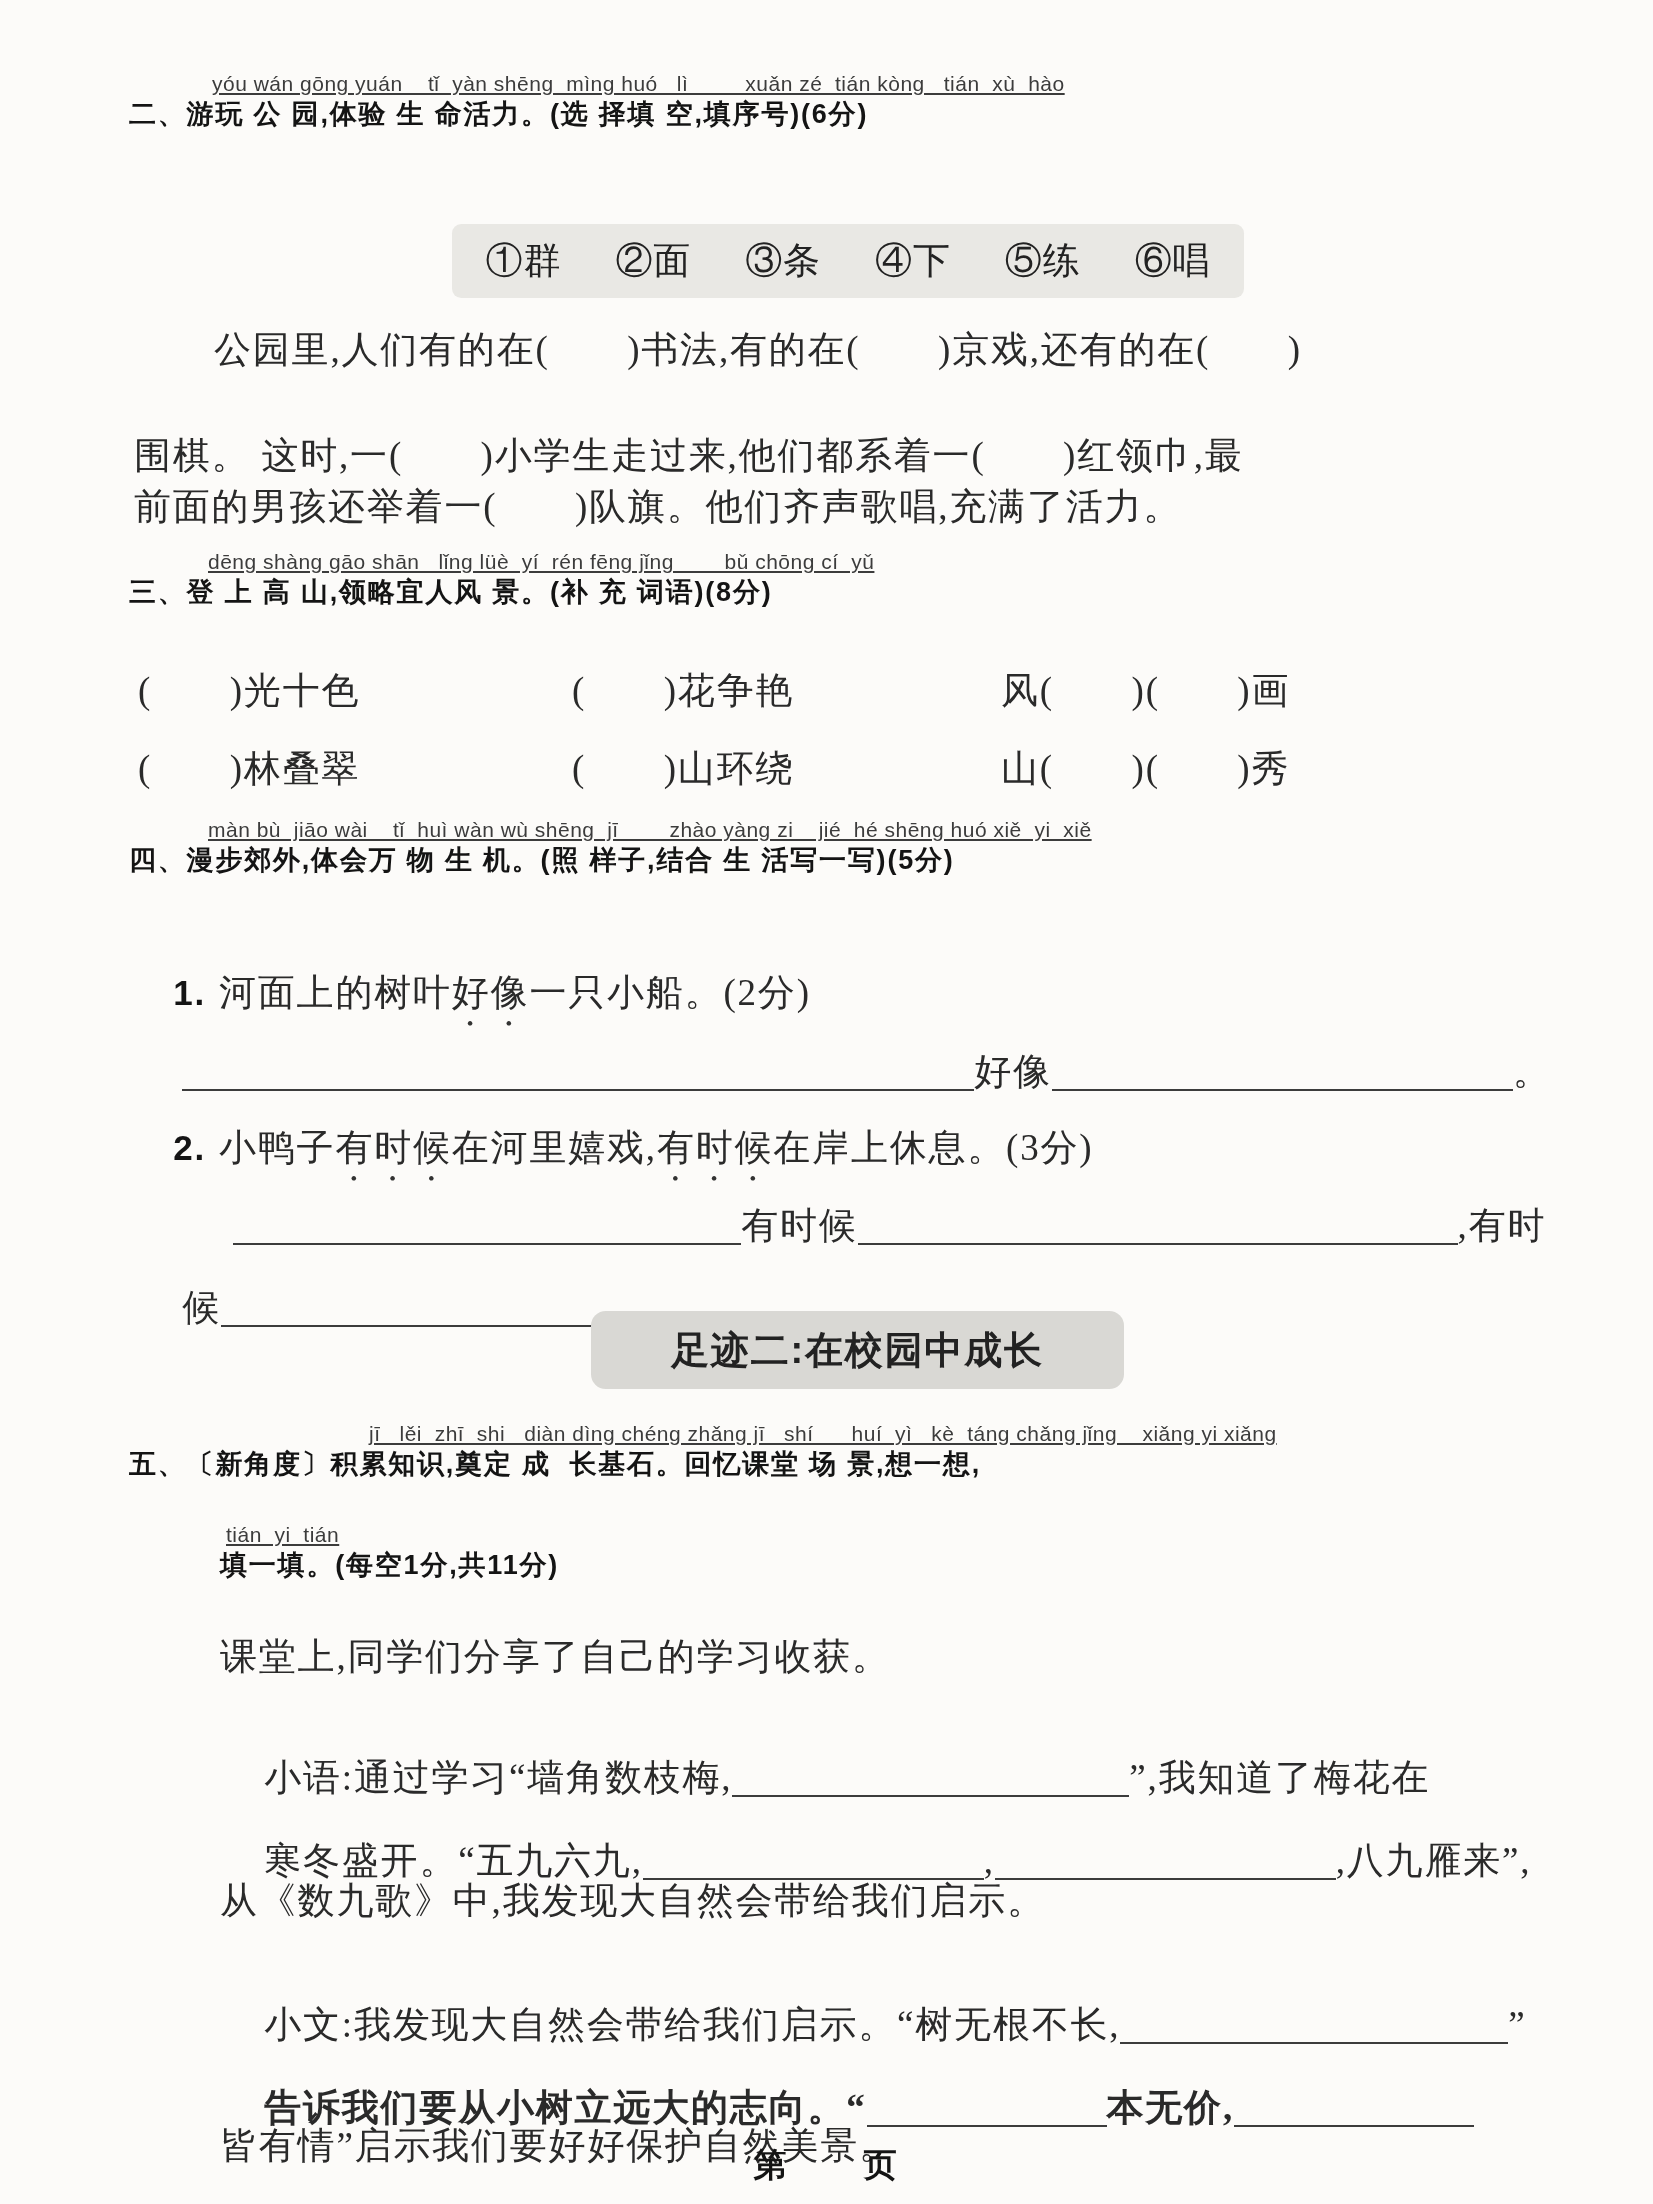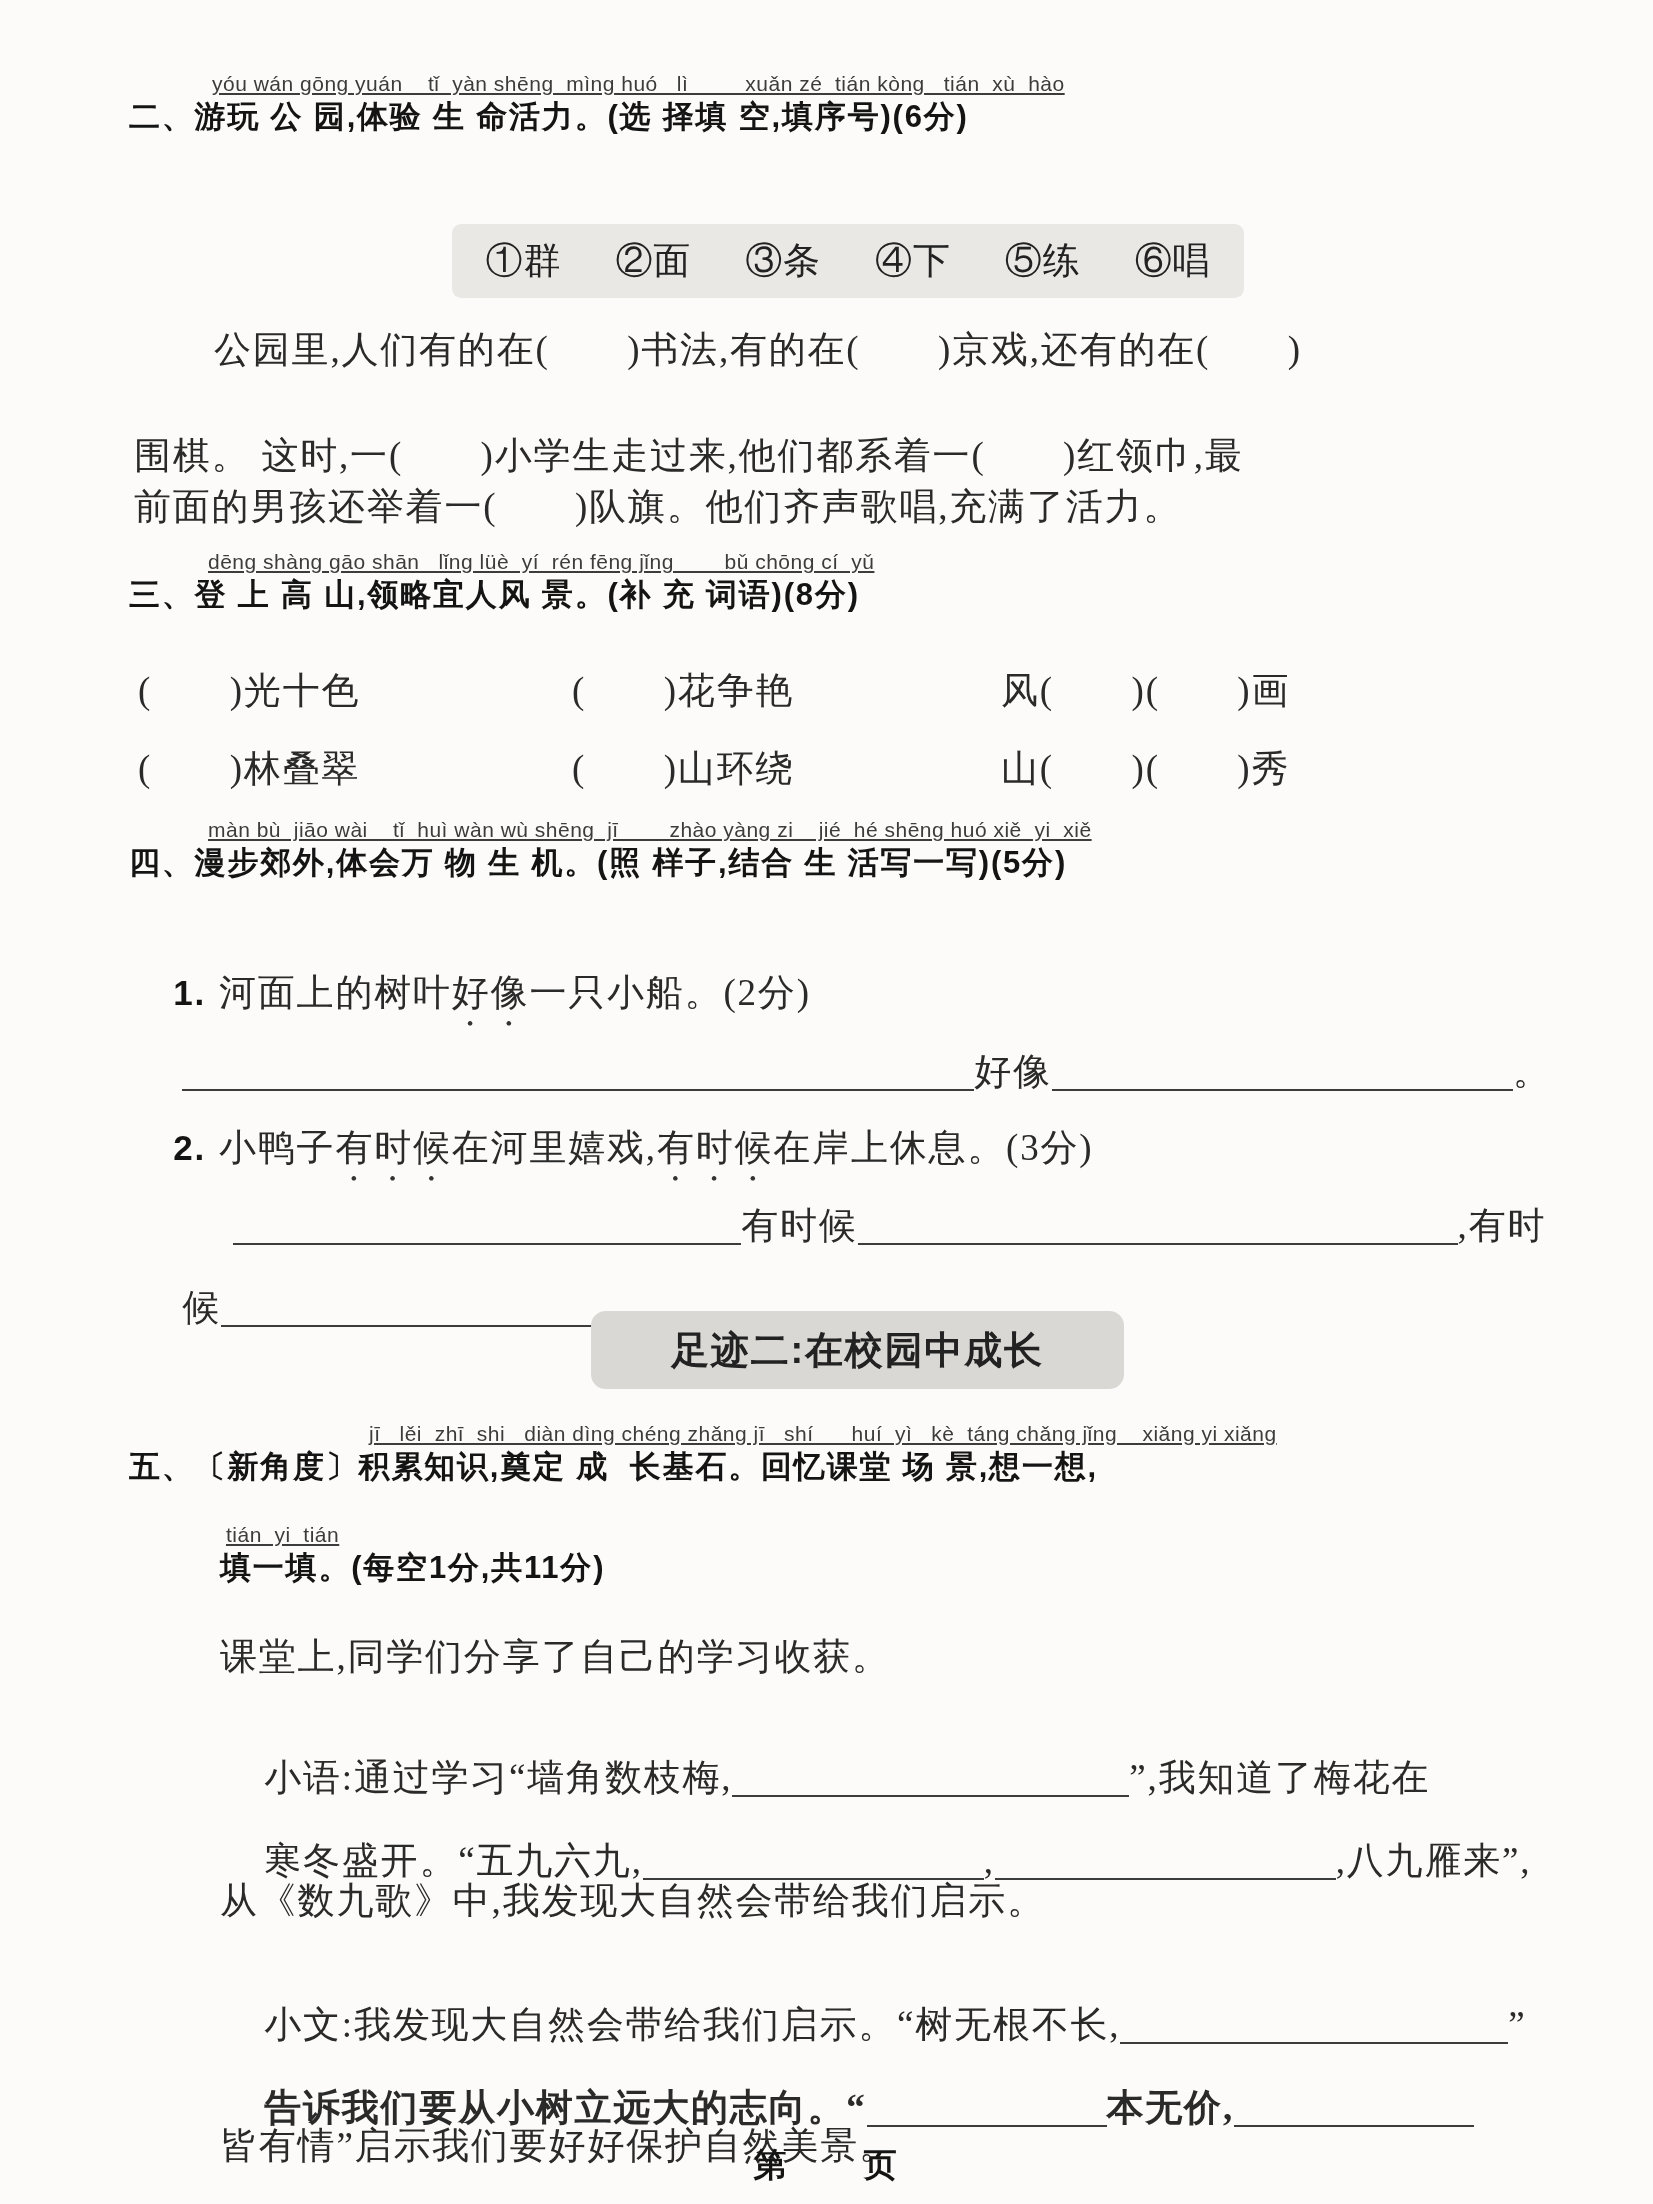--- a/index.html
+++ b/index.html
@@ -13,21 +13,21 @@
     background:#fcfbf9;
     color:#262626;
   }
   .abs{position:absolute;}
   .pinyin{
     font-family:"Liberation Sans", sans-serif;
     font-size:21px;color:#3c3c3c;white-space:pre;letter-spacing:0.5px;text-decoration:underline;
   }
   .heading{
     font-family:"Liberation Sans", sans-serif;
-    font-weight:700;font-size:31px;color:#141414;letter-spacing:1.8px;white-space:pre;
+    font-weight:700;font-size:27px;color:#141414;letter-spacing:1.8px;white-space:pre;
   }
   .kai{
     font-family:"Liberation Serif", serif;
     font-size:37px;color:#2a2a2a;letter-spacing:1.8px;white-space:pre;
   }
   .num{
     font-family:"Liberation Sans", sans-serif;
     font-weight:700;font-size:35px;color:#141414;margin-right:13px;
   }
   .options-box{

